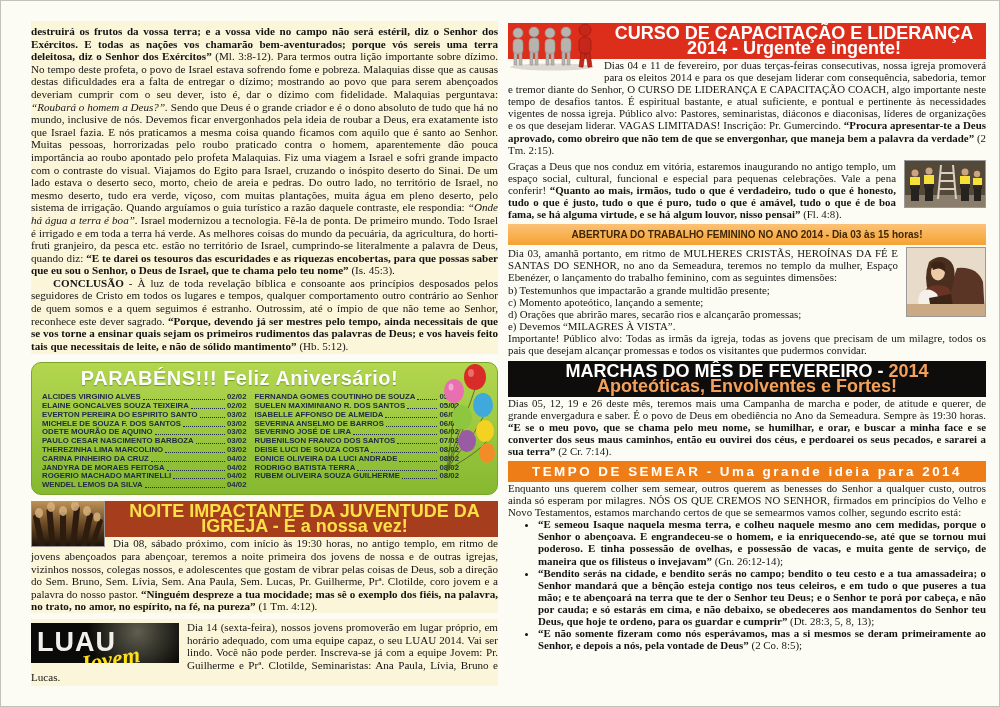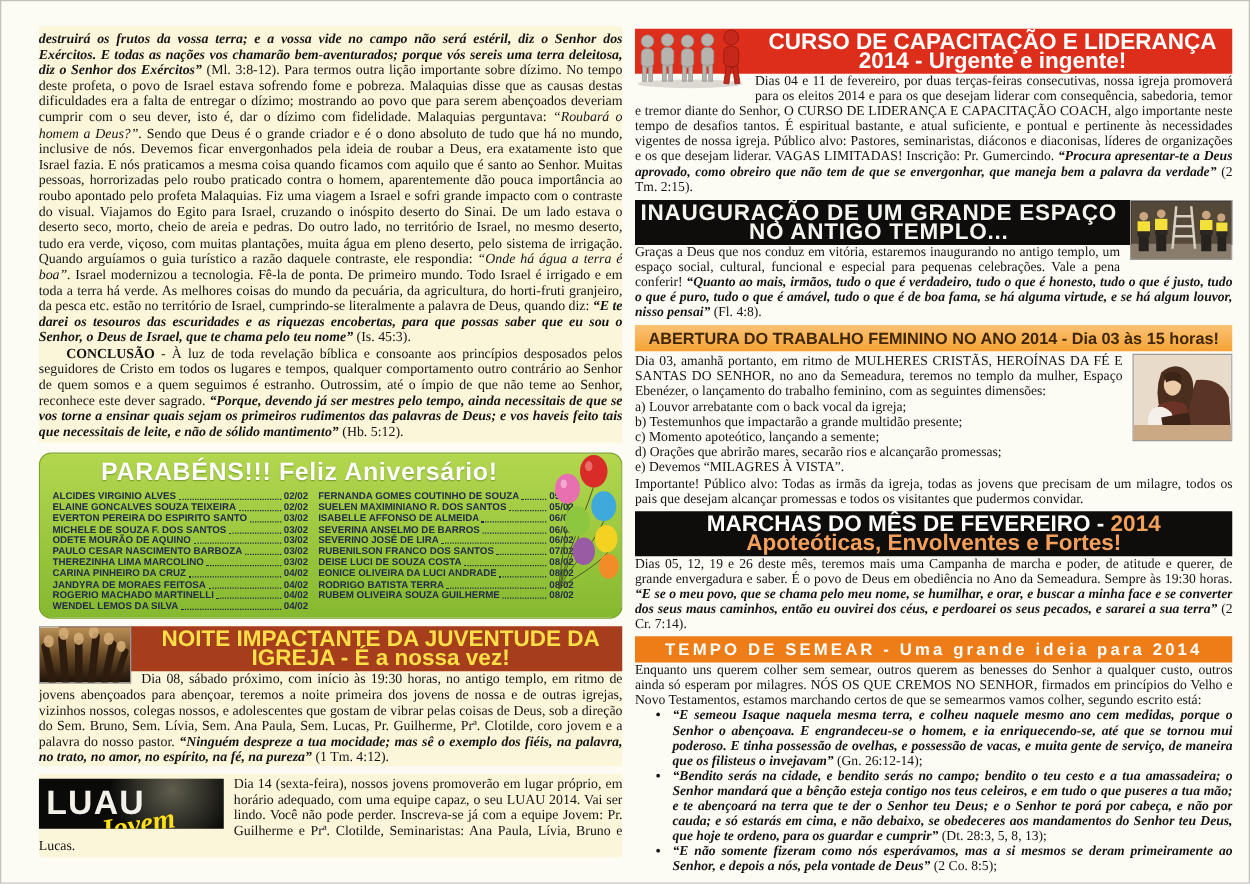--- a/index.html
+++ b/index.html
@@ -7,31 +7,31 @@
         border:1px solid #c2c2bb;box-sizing:border-box;overflow:hidden;
         font-family:"Liberation Serif", serif;color:#141414;}
   .col{position:absolute;top:0;height:707px;overflow:hidden;}
   .col-left{left:30px;width:467px;}
   .col-right{left:507px;width:478px;}
 
   
   .body-text{margin:0;text-align:justify;font-size:11.1px;line-height:12.6px;}
   .col-right .body-text{font-size:10.9px;line-height:12.1px;}
   .seg-n{font-weight:normal;font-style:normal;}
-  .seg-q{font-weight:bold;font-style:italic;}
+  .seg-q{font-weight:bold;}
   .seg-i{font-style:italic;}
   .seg-b{font-weight:bold;}
   .indent{text-indent:22px;}
 
   
   .hdr{font-family:"Liberation Sans", sans-serif;font-weight:bold;font-size:18px;
        text-align:center;padding:3px 2px;line-height:15px;}
   .hdr-curso{background:#dd2e1c;color:#ffffff;}
   .hdr-inaug{background:#0e0d0b;color:#f5f5f0;letter-spacing:.6px;}
-  .hdr-abert{background:linear-gradient(#fbc276,#f5a233);color:#3f2604;font-size:13px;}
+  .hdr-abert{background:linear-gradient(#fbc276,#f5a233);color:#3f2604;font-size:10px;}
   .hdr-marchas{background:#0e0d0b;color:#ffffff;}
   .hdr-marchas .part2{color:#f4a05a;}
   .hdr-tempo{background:#ee7d18;color:#ffffff;letter-spacing:2.5px;font-size:13.4px;}
   .hdr-noite{background:#a63d1d;color:#fde047;margin-left:16px;}
   .hdr-luau{background:#0e0d0b;color:#ffd616;font-size:14.2px;letter-spacing:.5px;}
 
   
   .article{background:#fbf5d9;padding:4px 0 2px;margin-top:20px;}
   .section-left{background:#fbf5d9;margin-top:6px;}
 
@@ -322,41 +322,39 @@
           <circle cx="60" cy="11" r="3.5" fill="#caa57f"></circle>
             <rect x="55" y="15" width="10" height="12" fill="#2a2723"></rect>
             <rect x="55" y="15" width="10" height="8" fill="#f5e03a"></rect>
             <rect x="56" y="27" width="8" height="13" fill="#26221e"></rect>
           <circle cx="72" cy="13" r="3.2" fill="#caa57f"></circle>
             <rect x="68" y="17" width="9" height="11" fill="#2a2723"></rect>
             <rect x="68" y="17" width="9" height="7" fill="#f5e03a"></rect>
             <rect x="69" y="28" width="7" height="12" fill="#26221e"></rect>
         </g>
       </svg>
-      <div class="hdr hdr-inaug">INAUGURAÇÃO DE UM GRANDE ESPAÇO NO ANTIGO TEMPLO...</div>
       <p class="body-text"><span class="seg-n">Graças a Deus que nos conduz em vitória, estaremos inaugurando no antigo templo, um espaço social, cultural, funcional e especial para pequenas celebrações. Vale a pena conferir! </span><span class="seg-q">“Quanto ao mais, irmãos, tudo o que é verdadeiro, tudo o que é honesto, tudo o que é justo, tudo o que é puro, tudo o que é amável, tudo o que é de boa fama, se há alguma virtude, e se há algum louvor, nisso pensai” </span><span class="seg-n">(Fl. 4:8).</span></p>
     </div>
 
     <div class="sec">
       <div class="hdr hdr-abert">ABERTURA DO TRABALHO FEMININO NO ANO 2014 - Dia 03 às 15 horas!</div>
       <div style="margin-top:2px;">
         <svg class="float-r photo" width="78" height="68" viewBox="0 0 78 68">
           <rect width="78" height="68" fill="#e9dbc9"></rect>
           <path d="M50 20 Q70 18 76 34 L78 68 L40 68 Q42 40 50 20" fill="#5a3425"></path>
           <path d="M22 14 Q34 4 44 14 Q50 22 46 36 L42 50 Q30 54 22 46 Q16 30 22 14" fill="#4a2e1e"></path>
           <ellipse cx="31" cy="24" rx="7" ry="8.5" fill="#eccba6"></ellipse>
           <path d="M24 16 Q30 11 38 16 L38 24 Q33 18 26 22 Z" fill="#3c2416"></path>
           <path d="M20 40 Q30 34 42 40 L46 56 L16 56 Q16 46 20 40" fill="#6b3226"></path>
           <path d="M14 44 Q22 38 30 46 L34 56 L12 58 Q10 50 14 44" fill="#f5f1ea"></path>
           <path d="M22 50 L44 46 L46 58 L24 62 Z" fill="#3c2417"></path>
           <rect y="56" width="78" height="12" fill="#caa984"></rect>
         </svg>
         <p class="body-text"><span class="seg-n">Dia 03, amanhã portanto, em ritmo de MULHERES CRISTÃS, HEROÍNAS DA FÉ E SANTAS DO SENHOR, no ano da Semeadura, teremos no templo da mulher, Espaço Ebenézer, o lançamento do trabalho feminino, com as seguintes dimensões:</span></p>
         <div>
-            <div class="abert-item">a)  Louvor arrebatante com o back vocal da igreja;</div>
             <div class="abert-item">b)  Testemunhos que impactarão a grande multidão presente;</div>
             <div class="abert-item">c)  Momento apoteótico, lançando a semente;</div>
             <div class="abert-item">d)  Orações que abrirão mares, secarão rios e alcançarão promessas;</div>
             <div class="abert-item">e)  Devemos “MILAGRES À VISTA”.</div>
           </div>
         <p class="body-text"><span class="seg-n">Importante! Público alvo: Todas as irmãs da igreja, todas as jovens que precisam de um milagre, todos os pais que desejam alcançar promessas e todos os visitantes que pudermos convidar.</span></p>
       </div>
     </div>
 
     <div class="sec">

